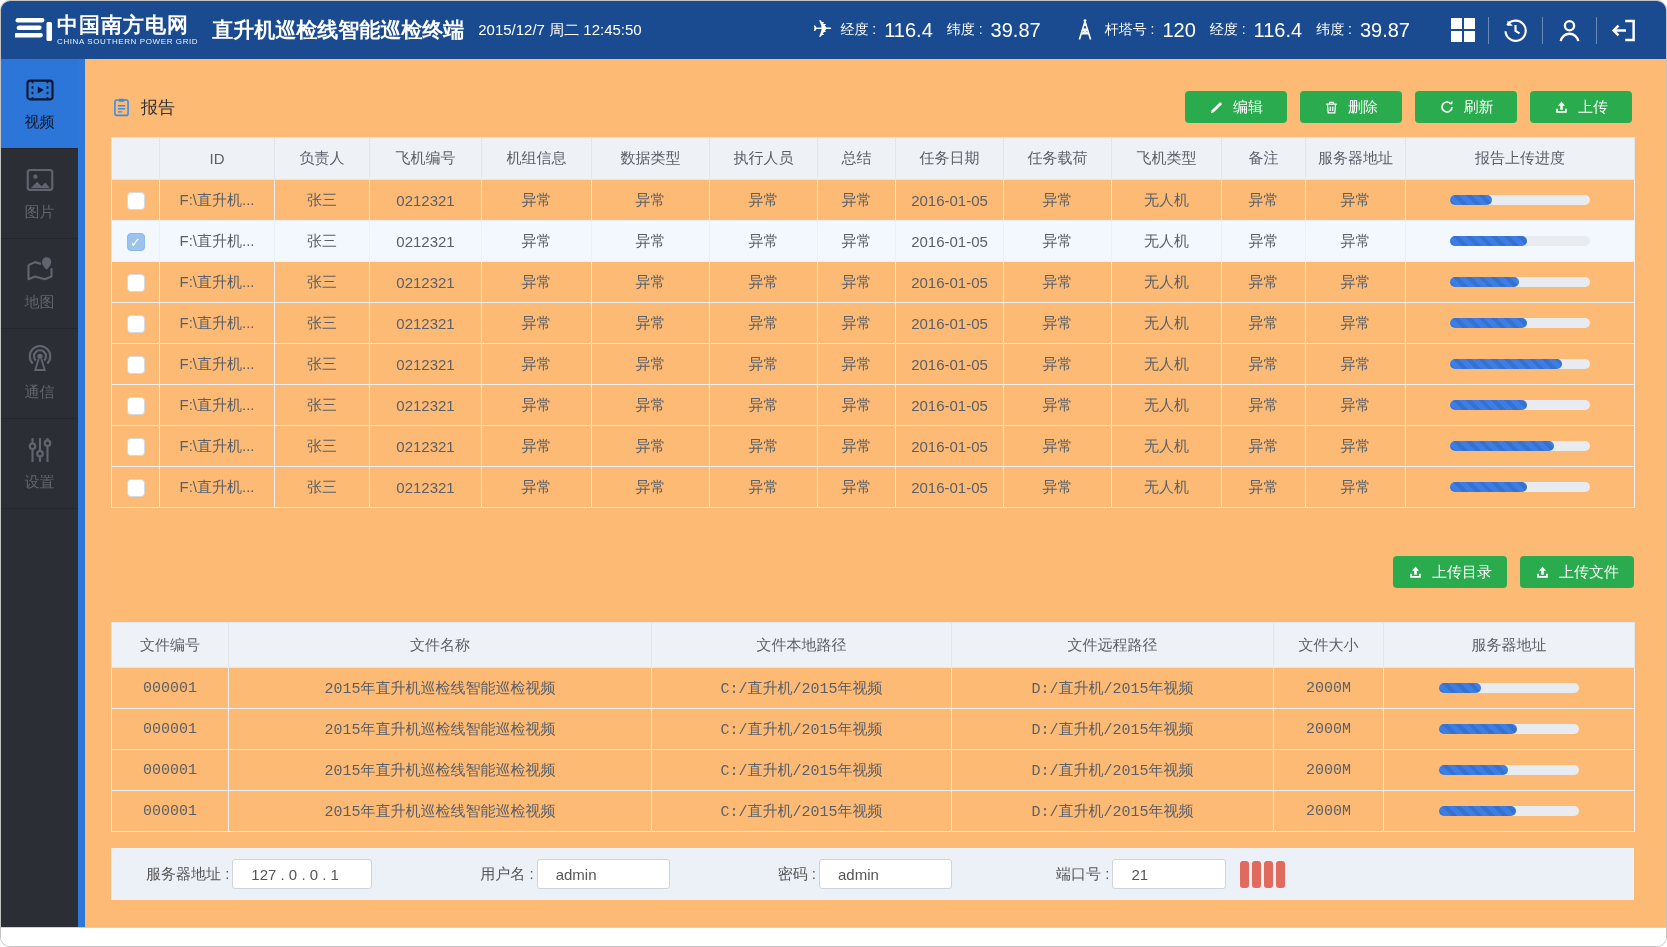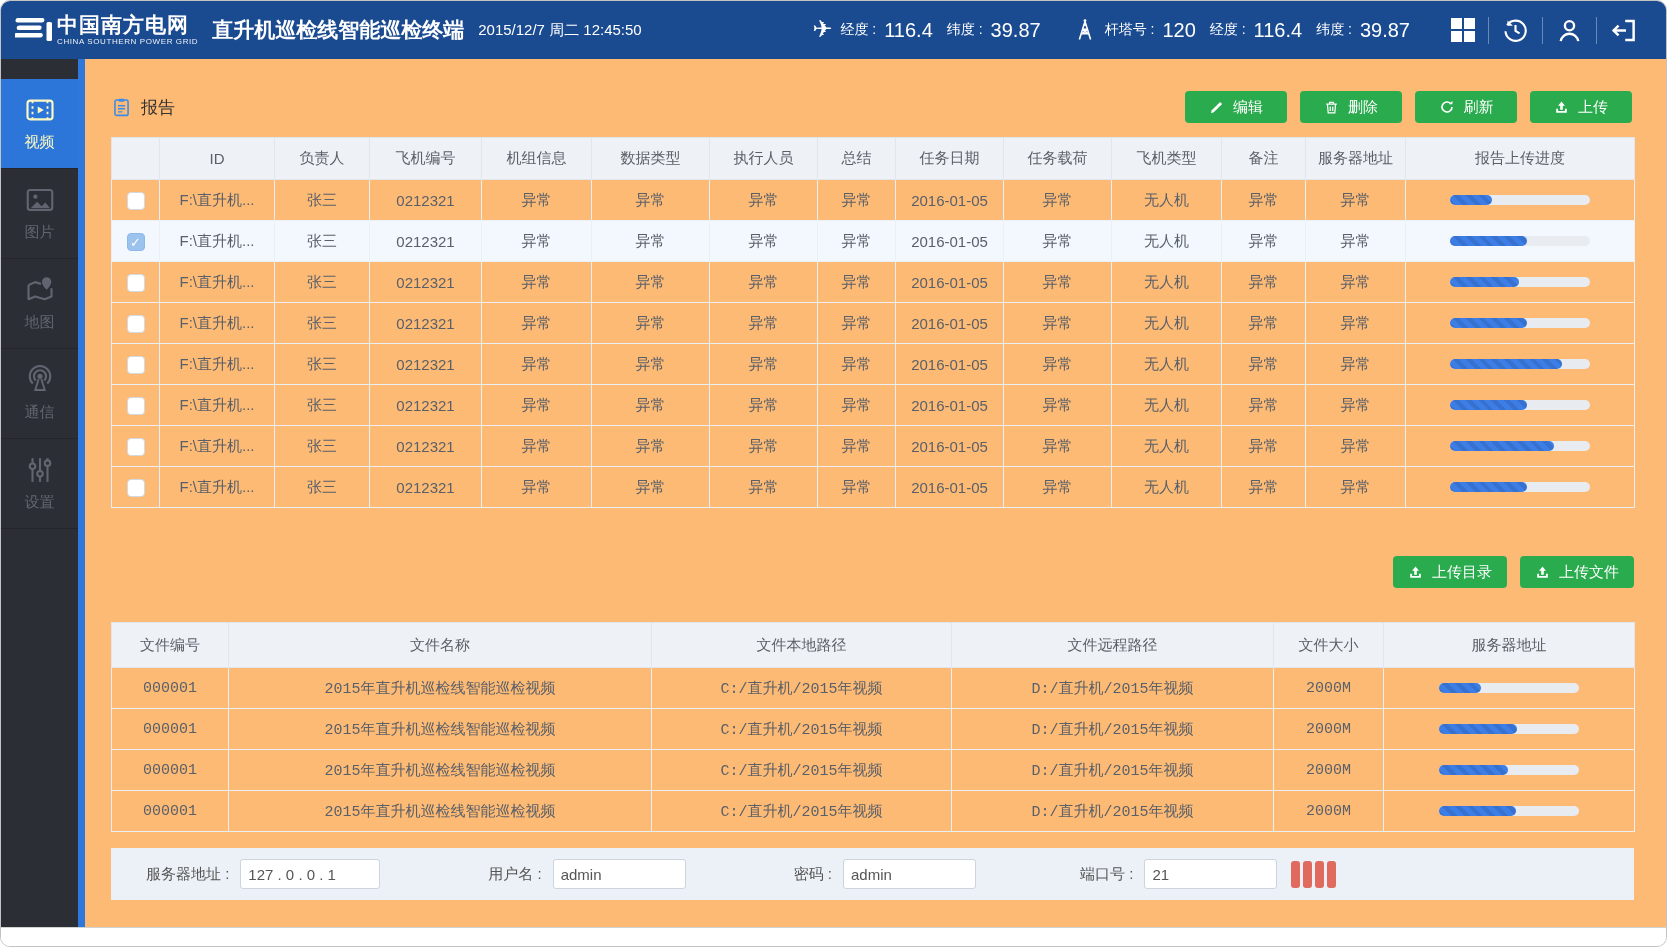--- a/index.html
+++ b/index.html
@@ -27,21 +27,21 @@
   .win { display:grid; grid-template-columns:11px 11px; grid-template-rows:11px 11px; gap:2px; }
   .win i { background:#fff; display:block; }
 
   
   .shell { display:flex; height:868px; }
   nav.sidebar { width:77px; background:#2b2e35; }
   .blue-strip { width:7px; background:#2d78da; }
   .sitem { height:90px; display:flex; flex-direction:column; align-items:center;
            justify-content:center; gap:8px; color:#61656f; font-size:15px;
            border-bottom:1px solid #24262c; cursor:pointer; }
-  .sitem.active { background:#2b76d8; color:#fef9c3;margin-top:20px; }
+  .sitem.active { background:#2b76d8; color:#0f172a; }
 
   main { flex:1; background:#fdba74; padding:0 34px 0 26px; overflow:hidden; }
 
   
   .section-head { margin-top:32px; display:flex; align-items:center; height:32px; }
   .sec-title { display:flex; align-items:center; gap:9px; font-size:17px; color:#333; }
   .btns { margin-left:auto; display:flex; gap:13px; }
   .gbtn { height:32px; min-width:102px; background:#2aab4e; border:none; border-radius:4px;
           color:#fff; display:flex; align-items:center; justify-content:center; gap:9px;
           font-size:15px; padding:0 15px; cursor:pointer; font-family:inherit; }
@@ -62,22 +62,22 @@
 
   .ptrack { width:140px; height:10px; background:#e8ecf1; border-radius:5px; margin:0 auto; }
   .pfill { height:10px; background:#3d7ee6; border-radius:5px;
            background-image:repeating-linear-gradient(45deg, rgba(0,0,0,.10) 0 4px, transparent 4px 9px); }
 
   .upload-row { margin-top:48px; display:flex; justify-content:flex-end; gap:13px; width:1523px; }
 
   
   .form-bar { margin-top:16px; width:1523px; height:52px; background:#ecf1f7;
               display:flex; align-items:center; padding-left:35px; }
-  .fgroup { display:flex; align-items:center; gap:11px; font-size:15px; color:#555; white-space:nowrap; }
-  .fgroup input { height:30px; border:1px solid #ccd4dd; border-radius:3px; padding:0 7px;
+  .fgroup { display:flex; align-items:center; gap:3px; font-size:15px; color:#555; white-space:nowrap; }
+  .fgroup input { height:30px; border:1px solid #ccd4dd; border-radius:3px; padding:0 18px;
                   font-size:15px; color:#555; font-family:inherit; background:#fff; }
   .gap1 { margin-right:108px; } .gap2 { margin-right:108px; } .gap3 { margin-right:104px; }
   .redbars { display:flex; gap:3px; margin-left:14px; }
   .rb { width:9px; height:27px; background:#e06a5e; border-radius:3px; }
 
   footer { height:20px; background:#fff; border-top:1px solid #d2d2d2; }
 </style>
 </head>
 <body>
 
@@ -546,21 +546,21 @@
         <div class="fgroup gap2">
           <span>用户名 :</span>
           <input style="width: 133px;" value="admin">
         </div>
         <div class="fgroup gap3">
           <span>密码 :</span>
           <input style="width: 133px;" value="admin">
         </div>
         <div class="fgroup">
           <span>端口号 :</span>
-          <input style="width: 133px;" value="21">
+          <input style="width: 114px;" value="21">
         </div>
         <div class="redbars">
           <span class="rb"></span>
           <span class="rb"></span>
           <span class="rb"></span>
           <span class="rb"></span>
         </div>
       </div>
 
     </main>

